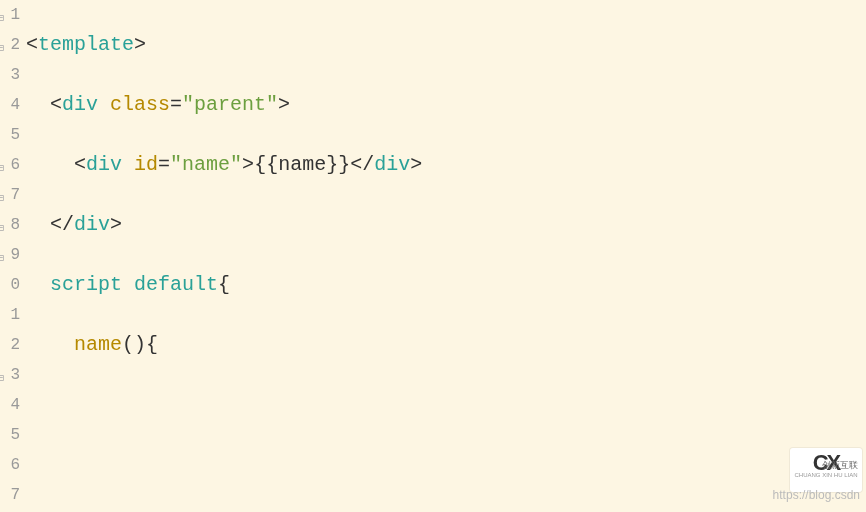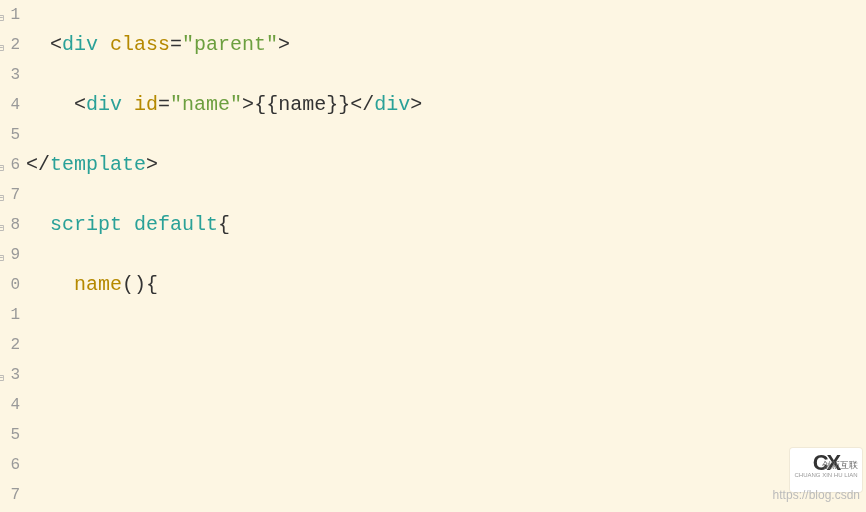--- a/index.html
+++ b/index.html
@@ -88,23 +88,24 @@
   <div class="ln"><span>1</span></div>
   <div class="ln"><span>2</span></div>
   <div class="ln"><span class="fold"></span><span>3</span></div>
   <div class="ln"><span>4</span></div>
   <div class="ln"><span>5</span></div>
   <div class="ln"><span>6</span></div>
   <div class="ln"><span>7</span></div>
 </div>
 
 <div class="code">
+<div class="line"><span class="t-punc">&lt;</span><span class="t-tag">template</span><span class="t-punc">&gt;</span></div>
 <div class="line">  <span class="t-punc">&lt;</span><span class="t-tag">div</span> <span class="t-attr">class</span><span class="t-punc">=</span><span class="t-str">"parent"</span><span class="t-punc">&gt;</span></div>
 <div class="line">    <span class="t-punc">&lt;</span><span class="t-tag">div</span> <span class="t-attr">id</span><span class="t-punc">=</span><span class="t-str">"name"</span><span class="t-punc">&gt;</span><span class="t-default">{{name}}</span><span class="t-punc">&lt;/</span><span class="t-tag">div</span><span class="t-punc">&gt;</span></div>
-<div class="line"><span class="t-punc">&lt;/</span><span class="t-tag">template</span><span class="t-punc">&gt;</span></div>
+<div class="line">  <span class="t-punc">&lt;/</span><span class="t-tag">div</span><span class="t-punc">&gt;</span></div>
 <div class="line">  <span class="t-tag">script</span> <span class="t-tag">default</span><span class="t-punc">{</span></div>
 <div class="line">    <span class="t-attr">name</span><span class="t-punc">(){</span></div>
 <div class="line">       </div>
 
 
 
 
 
 
 

